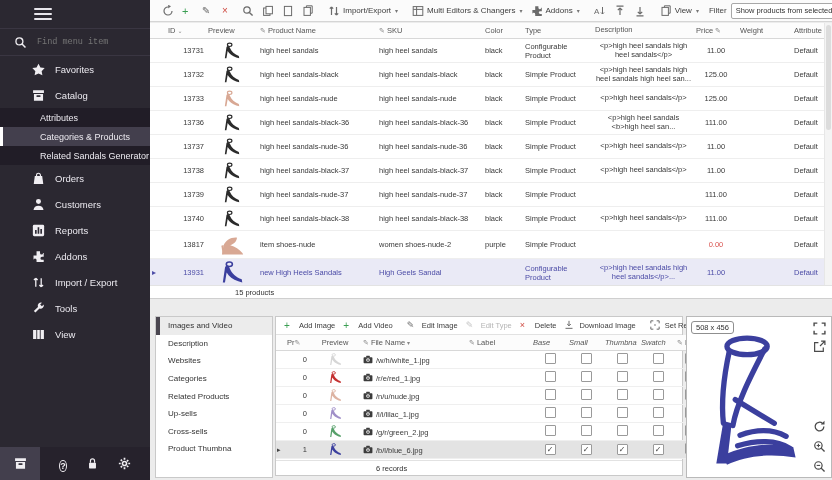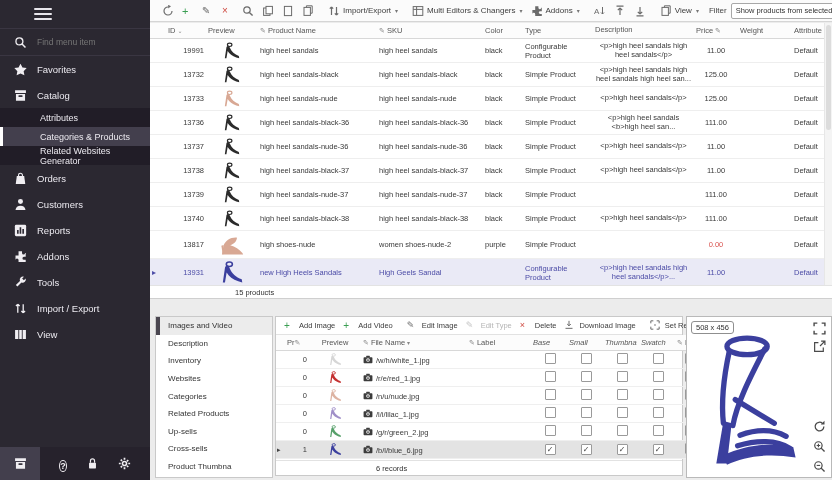--- a/index.html
+++ b/index.html
@@ -4,22 +4,22 @@
 <style>
   html,body{margin:0;padding:0;background:#555;}
   #app{position:relative;width:832px;height:480px;background:#ececec;overflow:hidden;
        font-family:"Liberation Sans","DejaVu Sans",sans-serif;color:#333;-webkit-font-smoothing:antialiased;}
   
   .sidebar{position:absolute;left:0;top:0;width:150px;height:480px;background:#2b2831;color:#eceaf0;z-index:5;}
   .sb-top{height:28px;border-bottom:1px solid #3a3642;display:flex;align-items:center;}
   .burger{margin-left:34px;width:18px;cursor:pointer;}
   .burger i{display:block;height:2px;background:#e8e6ec;margin:3px 0;border-radius:1px;}
   .sb-search{height:26px;border-bottom:1px solid #3a3642;display:flex;align-items:center;padding-left:14px;gap:8px;}
-  .sb-search input{background:transparent;border:0;outline:0;color:#9a95a3;font-size:8.5px;width:100px;font-family:Liberation Sans, sans-serif;}
-  .side-item{height:26px;display:flex;align-items:center;gap:10px;padding-left:14px;font-size:9.5px;cursor:pointer;}
+  .sb-search input{background:transparent;border:0;outline:0;color:#9a95a3;font-size:8.5px;width:100px;font-family:Liberation Mono, monospace;}
+  .side-item{height:26px;display:flex;align-items:center;gap:10px;padding-left:32px;font-size:9.5px;cursor:pointer;}
   .side-item.sub{height:19px;background:#211d27;padding-left:40px;font-size:9px;}
   .side-item.sub.selected{background:#433f4d;position:relative;}
   .side-item.sub.selected::before{content:"";position:absolute;left:0;top:0;bottom:0;width:3px;background:#ffffff;}
   .sic{width:13px;height:13px;flex:0 0 13px;color:#f0eef2;}
   .sic svg{width:13px;height:13px;display:block;}
   .sb-bottom{position:absolute;left:0;bottom:0;width:150px;height:33px;background:#26222c;display:flex;align-items:center;}
   .sb-bcell{width:40px;height:33px;display:flex;align-items:center;justify-content:center;cursor:pointer;}
   .sb-bcell.active{background:#433f4d;}
   .sb-brest{flex:1;display:flex;justify-content:space-evenly;align-items:center;}
   .qmark{width:13px;height:13px;border:1.3px solid #f0eef2;border-radius:50%;font-size:9px;line-height:13px;text-align:center;font-weight:bold;color:#f0eef2;}
@@ -260,21 +260,21 @@
           </span>
           <span>Catalog</span>
         </div>
         <div class="side-item sub">
           <span>Attributes</span>
         </div>
         <div class="side-item sub selected">
           <span>Categories &amp; Products</span>
         </div>
         <div class="side-item sub">
-          <span>Related Websites Generator</span>
+          <span>Related Sandals Generator</span>
         </div>
         <div class="side-item">
           <span class="sic">
             <svg>
               <use href="#i-orders"></use>
             </svg>
           </span>
           <span>Orders</span>
         </div>
         <div class="side-item">
@@ -297,32 +297,32 @@
           <span class="sic">
             <svg>
               <use href="#i-addons"></use>
             </svg>
           </span>
           <span>Addons</span>
         </div>
         <div class="side-item">
           <span class="sic">
             <svg>
-              <use href="#i-tools"></use>
-            </svg>
-          </span>
-          <span>Tools</span>
+              <use href="#i-import-export"></use>
+            </svg>
+          </span>
+          <span>Import / Export</span>
         </div>
         <div class="side-item">
           <span class="sic">
             <svg>
-              <use href="#i-import-export"></use>
-            </svg>
-          </span>
-          <span>Import / Export</span>
+              <use href="#i-tools"></use>
+            </svg>
+          </span>
+          <span>Tools</span>
         </div>
         <div class="side-item">
           <span class="sic">
             <svg>
               <use href="#i-view"></use>
             </svg>
           </span>
           <span>View</span>
         </div>
       </nav>
@@ -477,21 +477,21 @@
           <th class="c-type">Type</th>
           <th class="c-desc">Description</th>
           <th class="c-price"><span>Price</span><span class="g-pencil" style="margin-left:2px;">✎</span></th>
           <th class="c-weight">Weight</th>
           <th class="c-attr">Attribute Set Name</th>
         </tr>
       </thead>
       <tbody id="products-tbody">
           <tr class="prow">
     <td class="c-exp"><span class="exp-a">▸</span></td>
-    <td class="c-id">19991</td>
+    <td class="c-id">13731</td>
     <td class="c-prev"><svg class="shoe" style="color: rgb(43, 43, 43);">
                 <use href="#sym-sandal"></use>
               </svg></td>
     <td class="c-name">high heel sandals</td>
     <td class="c-sku">high heel sandals</td>
     <td class="c-color">black</td>
     <td class="c-type">Configurable Product</td>
     <td class="c-desc">&lt;p&gt;high heel sandals high heel sandals&lt;/p&gt;</td>
     <td class="c-price">11.00</td>
     <td class="c-weight"></td>
@@ -601,21 +601,21 @@
     <td class="c-price">111.00</td>
     <td class="c-weight"></td>
     <td class="c-attr">Default</td>
   </tr>
           <tr class="prow">
     <td class="c-exp"><span class="exp-a">▸</span></td>
     <td class="c-id">13817</td>
     <td class="c-prev"><svg class="shoe big" style="color: rgb(216, 168, 148);">
                 <use href="#sym-pump"></use>
               </svg></td>
-    <td class="c-name">high shoes-nude</td>
+    <td class="c-name">item shoes-nude</td>
     <td class="c-sku">women shoes-nude-2</td>
     <td class="c-color">purple</td>
     <td class="c-type">Simple Product</td>
     <td class="c-desc"></td>
     <td class="c-price red">0.00</td>
     <td class="c-weight"></td>
     <td class="c-attr">Default</td>
   </tr>
           <tr class="prow sel">
     <td class="c-exp"><span class="exp-a">▸</span></td>
@@ -638,21 +638,20 @@
         <div class="thumb"></div>
       </div>
   </div>
   <div class="grid-status">
     <span>15 products</span>
   </div>
 
   <div class="tabs-box" id="tabs-box">
       <div class="tab selected">Images and Video</div>
       <div class="tab">Description</div>
-      <div class="tab">Inventory</div>
       <div class="tab">Websites</div>
       <div class="tab">Categories</div>
       <div class="tab">Related Products</div>
       <div class="tab">Up-sells</div>
       <div class="tab">Cross-sells</div>
       <div class="tab">Product Thumbna</div>
     </div>
 
   <div class="img-panel">
     <div class="img-toolbar">

